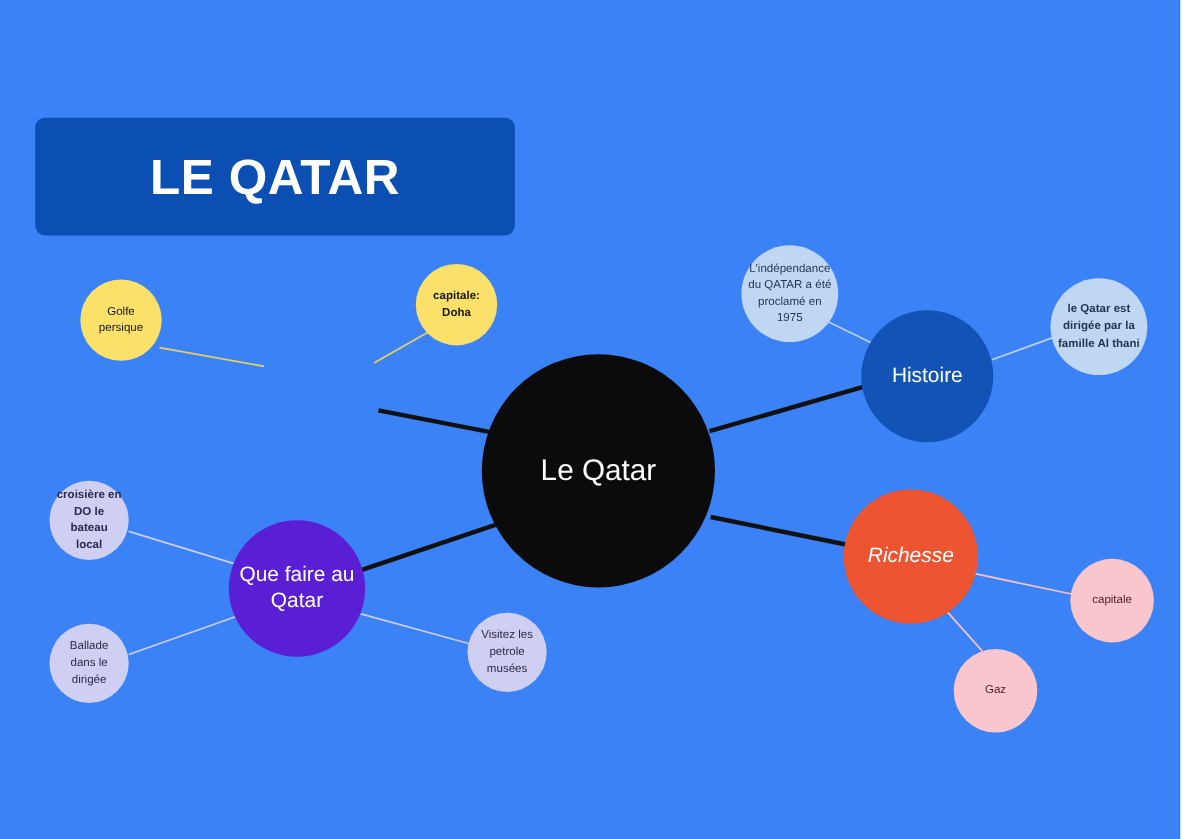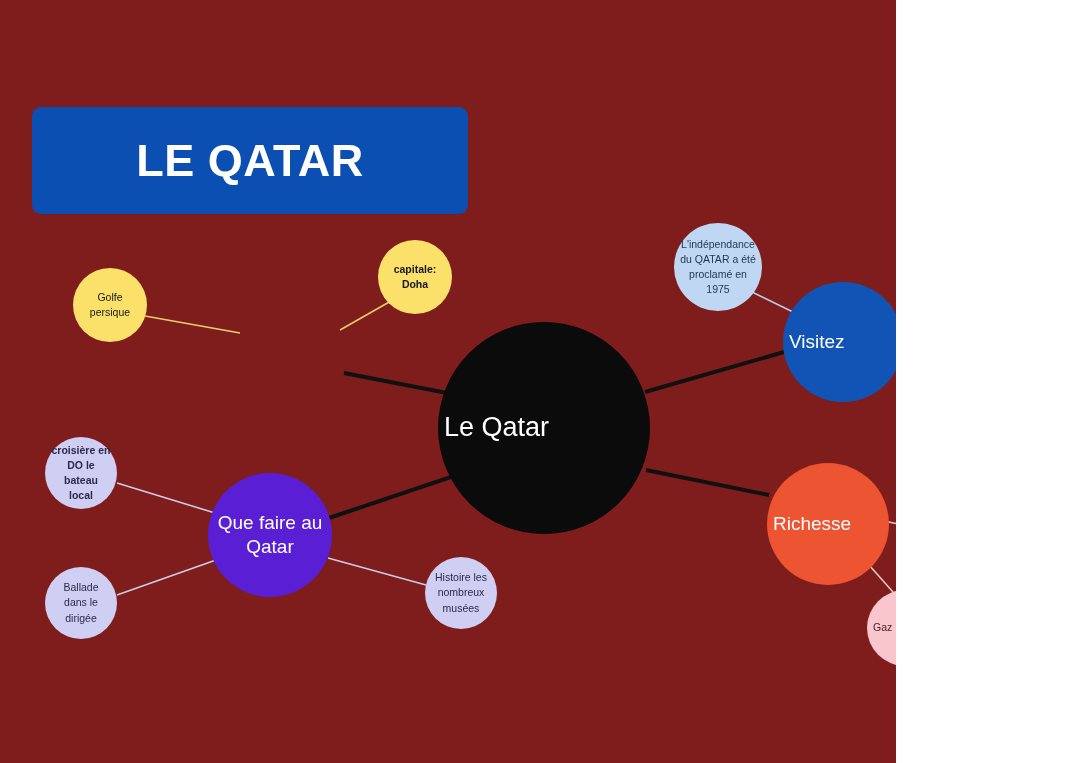--- a/index.html
+++ b/index.html
@@ -9,23 +9,23 @@
     background: #ffffff;
   }
   body {
     font-family: "Liberation Sans", sans-serif;
     width: 1080px;
     height: 763px;
     overflow: hidden;
   }
   #canvas {
     position: relative;
-    width: 896px;
+    width: 1073px;
     height: 763px;
-    background: #7f1d1d;
+    background: #3b82f6;
     overflow: hidden;
   }
   #edges {
     position: absolute;
     left: 0;
     top: 0;
     width: 1080px;
     height: 763px;
     pointer-events: none;
   }
@@ -46,20 +46,21 @@
     font-size: 45px;
     font-weight: bold;
     letter-spacing: 0.5px;
     line-height: 1;
   }
   .node {
     position: absolute;
     border-radius: 50%;
     display: flex;
     align-items: center;
+    justify-content: center;
     text-align: center;
     box-sizing: border-box;
   }
   .node-label {
     display: block;
     padding: 0 6px;
     line-height: 1.25;
   }
   
   .node-center {
@@ -122,48 +123,51 @@
   </svg>
 
   <div class="title-banner">
     <span class="title-banner-text">LE QATAR</span>
   </div>
 
   <div class="node node-center" style="left:438px; top:322px; width:212px; height:212px;">
     <span class="node-label">Le Qatar</span>
   </div>
 
-  <div class="node node-leaf leaf-yellow" style="left:73px; top:268px; width:74px; height:74px;">
+  <div class="node node-leaf leaf-yellow" style="left:73px; top:254px; width:74px; height:74px;">
     <span class="node-label">Golfe persique</span>
   </div>
   <div class="node node-leaf leaf-yellow" style="left:378px; top:240px; width:74px; height:74px;">
     <span class="node-label bold">capitale: Doha</span>
   </div>
 
   <div class="node node-branch branch-histoire" style="left:783px; top:282px; width:120px; height:120px;">
-    <span class="node-label">Visitez</span>
+    <span class="node-label">Histoire</span>
   </div>
   <div class="node node-leaf leaf-blue" style="left:674px; top:223px; width:88px; height:88px;">
     <span class="node-label">L'indépendance du QATAR a été proclamé en 1975</span>
+  </div>
+  <div class="node node-leaf leaf-blue" style="left:955px; top:253px; width:88px; height:88px;">
+    <span class="node-label bold">le Qatar est dirigée par la famille Al thani</span>
   </div>
 
   <div class="node node-branch branch-quefaire" style="left:208px; top:473px; width:124px; height:124px;">
     <span class="node-label">Que faire au Qatar</span>
   </div>
   <div class="node node-leaf leaf-lav" style="left:45px; top:437px; width:72px; height:72px;">
     <span class="node-label bold">croisière en DO le bateau local</span>
   </div>
   <div class="node node-leaf leaf-lav" style="left:45px; top:567px; width:72px; height:72px;">
     <span class="node-label">Ballade dans le dirigée</span>
   </div>
   <div class="node node-leaf leaf-lav" style="left:425px; top:557px; width:72px; height:72px;">
-    <span class="node-label">Histoire les nombreux musées</span>
+    <span class="node-label">Visitez les petrole musées</span>
   </div>
 
-  <div class="node node-branch branch-richesse" style="left:767px; top:463px; width:122px; height:122px;">
+  <div class="node node-branch branch-richesse" style="left:767px; top:445px; width:122px; height:122px;font-style:italic;">
     <span class="node-label">Richesse</span>
   </div>
   <div class="node node-leaf leaf-pink" style="left:973px; top:508px; width:76px; height:76px;">
     <span class="node-label">capitale</span>
   </div>
   <div class="node node-leaf leaf-pink" style="left:867px; top:590px; width:76px; height:76px;">
     <span class="node-label">Gaz</span>
   </div>
 
 </div>

